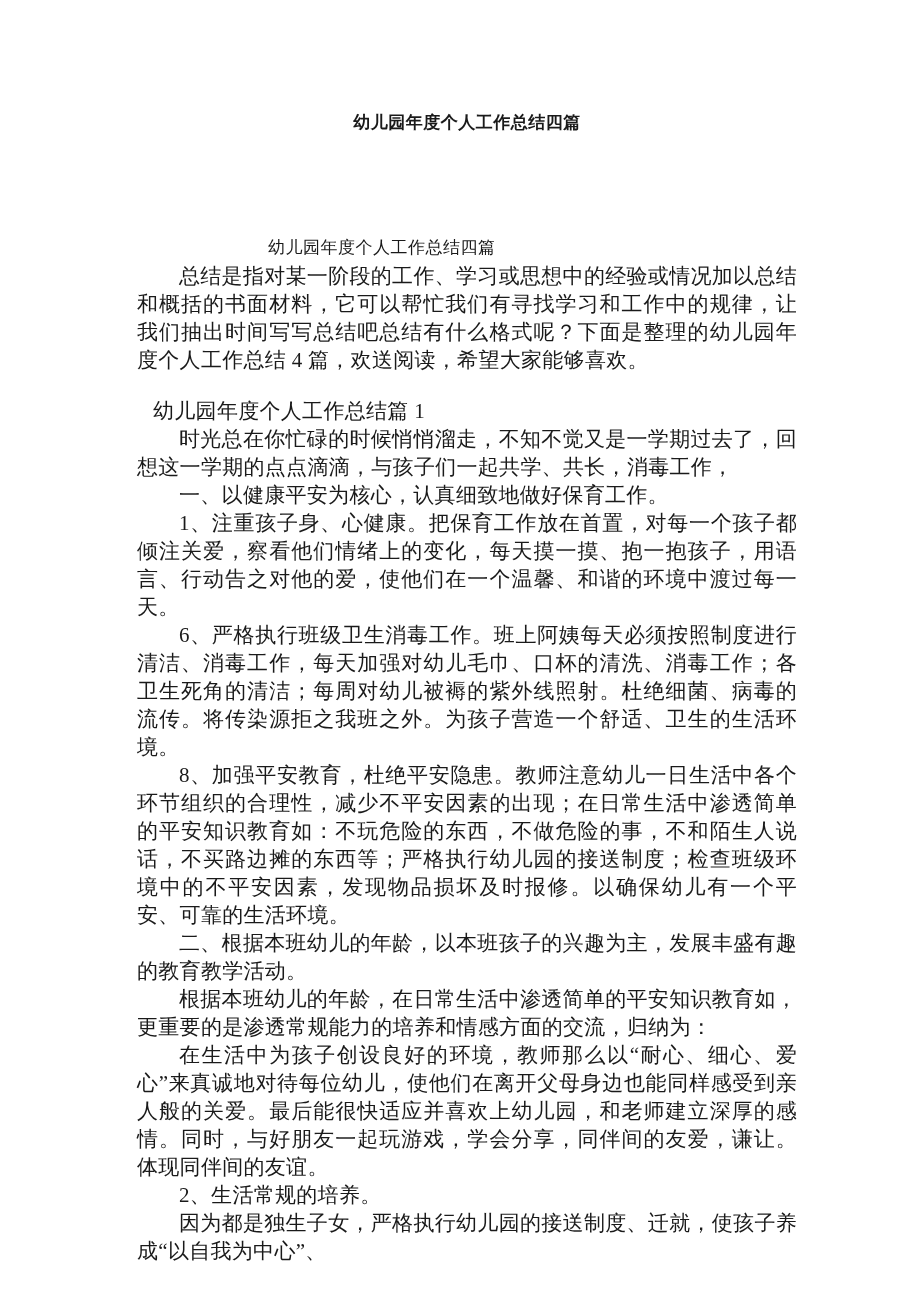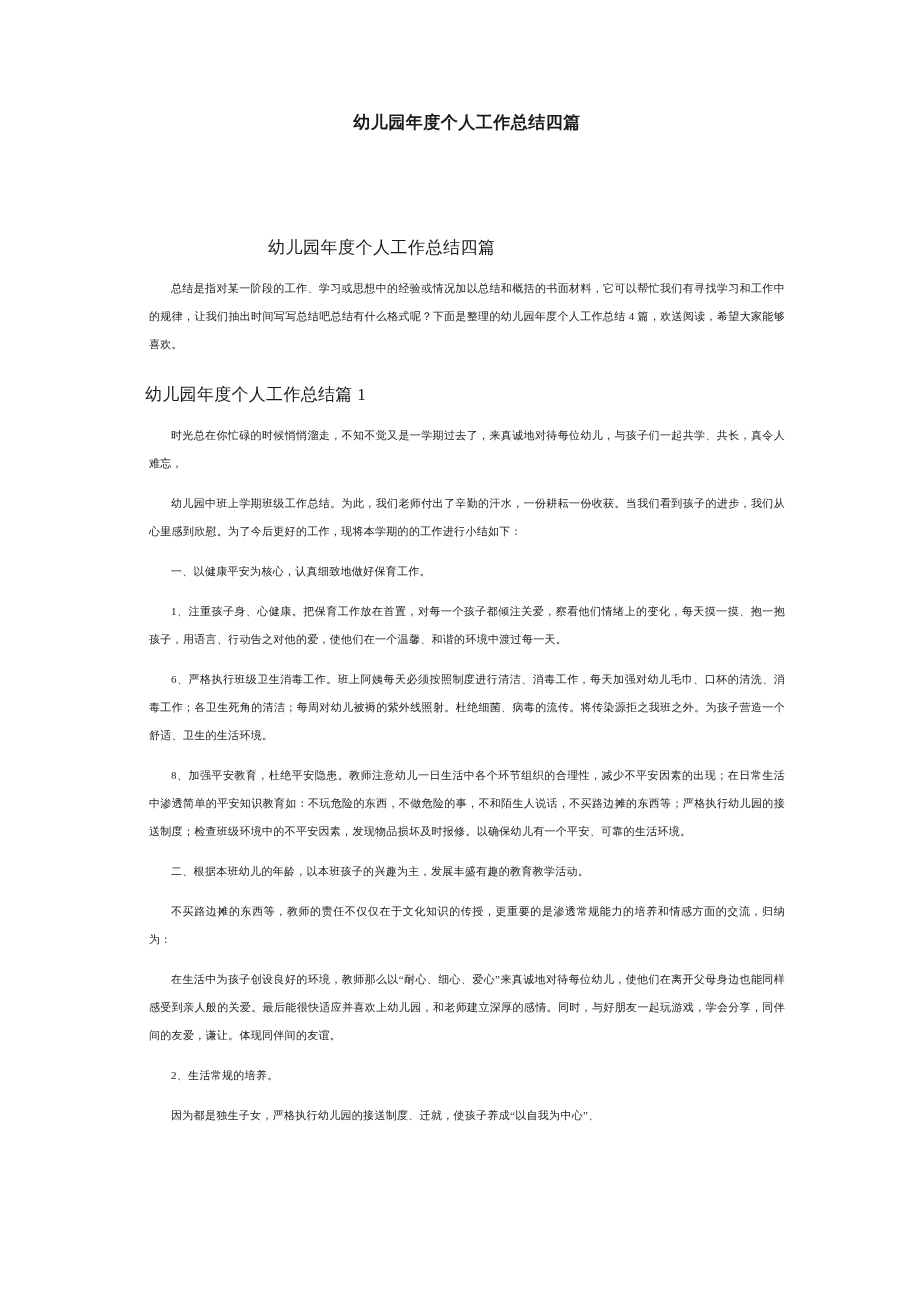--- a/index.html
+++ b/index.html
@@ -40,58 +40,57 @@
     padding-left: 131px;
     font-size: 17px;
     line-height: 28px;
     font-weight: normal;
     letter-spacing: 0.5px;
   }
   .doc-intro {
     margin: 7px 0 0 0;
   }
   .para {
-    margin: 12px;
-    font-size: 11px;
+    margin: 0;
+    font-size: 21px;
     line-height: 28px;
     text-align: justify;
     text-justify: inter-ideograph;
     text-indent: 2em;
     letter-spacing: 0.3px;
     word-break: break-all;
   }
   .section-heading {
-    margin: 23px 0 0 8px;
-    font-size: 17px;
+    margin: 23px 0 0 16px;
+    font-size: 21px;
     line-height: 28px;
     font-weight: normal;
     text-indent: 0;
     letter-spacing: 0.3px;
   }
 </style>
 </head>
 <body>
 
 <div class="page">
   <div class="content">
     <h1 class="doc-title">幼儿园年度个人工作总结四篇</h1>
 
     <div class="doc-subtitle">幼儿园年度个人工作总结四篇</div>
 
     <p class="para doc-intro">总结是指对某一阶段的工作、学习或思想中的经验或情况加以总结和概括的书面材料，它可以帮忙我们有寻找学习和工作中的规律，让我们抽出时间写写总结吧总结有什么格式呢？下面是整理的幼儿园年度个人工作总结 4 篇，欢送阅读，希望大家能够喜欢。</p>
 
     <h2 class="section-heading">幼儿园年度个人工作总结篇 1</h2>
 
     <div id="section1-body">
-        <p class="para">时光总在你忙碌的时候悄悄溜走，不知不觉又是一学期过去了，来真诚地对待每位幼儿，与孩子们一起共学、共长，真令人难忘，</p>
-        <p class="para">幼儿园中班上学期班级工作总结。为此，我们老师付出了辛勤的汗水，一份耕耘一份收获。当我们看到孩子的进步，我们从心里感到欣慰。为了今后更好的工作，现将本学期的的工作进行小结如下：</p>
+        <p class="para">时光总在你忙碌的时候悄悄溜走，不知不觉又是一学期过去了，回想这一学期的点点滴滴，与孩子们一起共学、共长，消毒工作，</p>
         <p class="para">一、以健康平安为核心，认真细致地做好保育工作。</p>
         <p class="para">1、注重孩子身、心健康。把保育工作放在首置，对每一个孩子都倾注关爱，察看他们情绪上的变化，每天摸一摸、抱一抱孩子，用语言、行动告之对他的爱，使他们在一个温馨、和谐的环境中渡过每一天。</p>
         <p class="para">6、严格执行班级卫生消毒工作。班上阿姨每天必须按照制度进行清洁、消毒工作，每天加强对幼儿毛巾、口杯的清洗、消毒工作；各卫生死角的清洁；每周对幼儿被褥的紫外线照射。杜绝细菌、病毒的流传。将传染源拒之我班之外。为孩子营造一个舒适、卫生的生活环境。</p>
         <p class="para">8、加强平安教育，杜绝平安隐患。教师注意幼儿一日生活中各个环节组织的合理性，减少不平安因素的出现；在日常生活中渗透简单的平安知识教育如：不玩危险的东西，不做危险的事，不和陌生人说话，不买路边摊的东西等；严格执行幼儿园的接送制度；检查班级环境中的不平安因素，发现物品损坏及时报修。以确保幼儿有一个平安、可靠的生活环境。</p>
         <p class="para">二、根据本班幼儿的年龄，以本班孩子的兴趣为主，发展丰盛有趣的教育教学活动。</p>
-        <p class="para">不买路边摊的东西等，教师的责任不仅仅在于文化知识的传授，更重要的是渗透常规能力的培养和情感方面的交流，归纳为：</p>
+        <p class="para">根据本班幼儿的年龄，在日常生活中渗透简单的平安知识教育如，更重要的是渗透常规能力的培养和情感方面的交流，归纳为：</p>
         <p class="para">在生活中为孩子创设良好的环境，教师那么以“耐心、细心、爱心”来真诚地对待每位幼儿，使他们在离开父母身边也能同样感受到亲人般的关爱。最后能很快适应并喜欢上幼儿园，和老师建立深厚的感情。同时，与好朋友一起玩游戏，学会分享，同伴间的友爱，谦让。体现同伴间的友谊。</p>
         <p class="para">2、生活常规的培养。</p>
         <p class="para">因为都是独生子女，严格执行幼儿园的接送制度、迁就，使孩子养成“以自我为中心”、</p>
       </div>
   </div>
 </div>
 
 </body></html>

